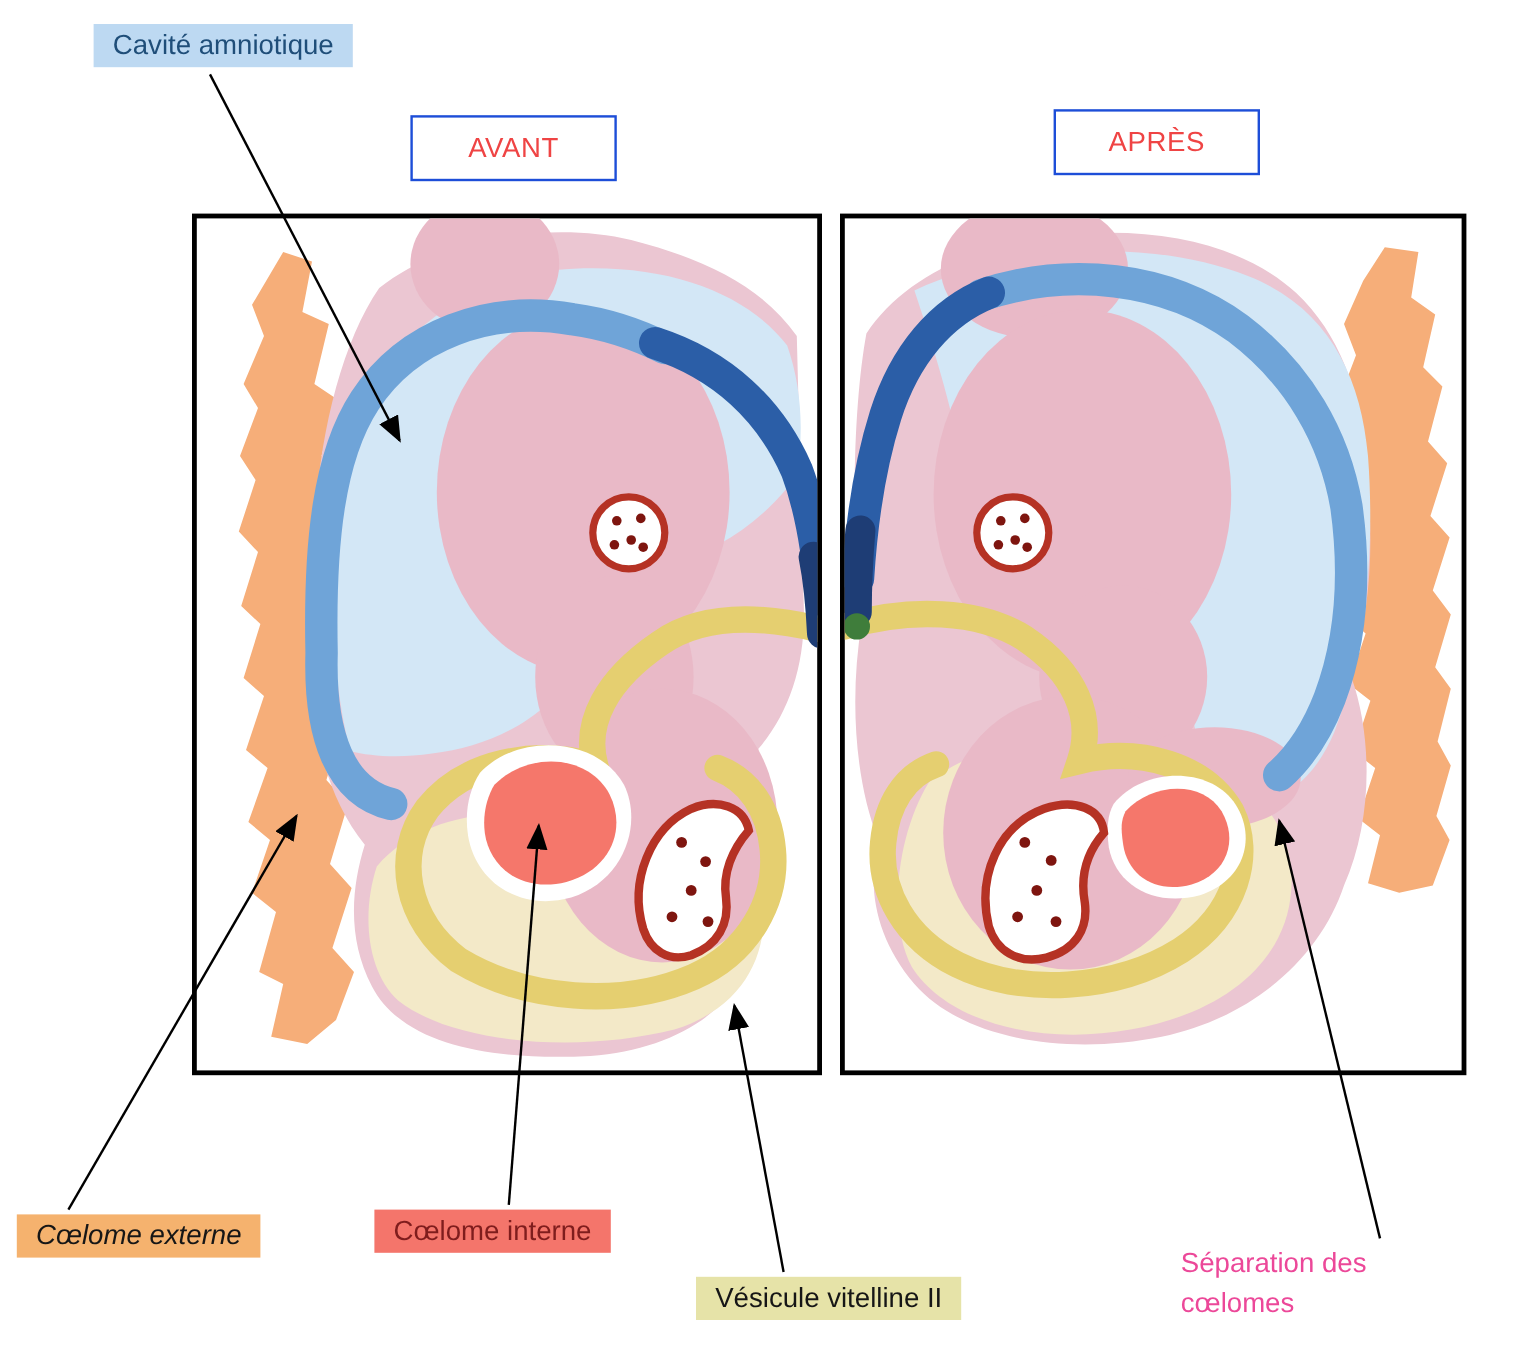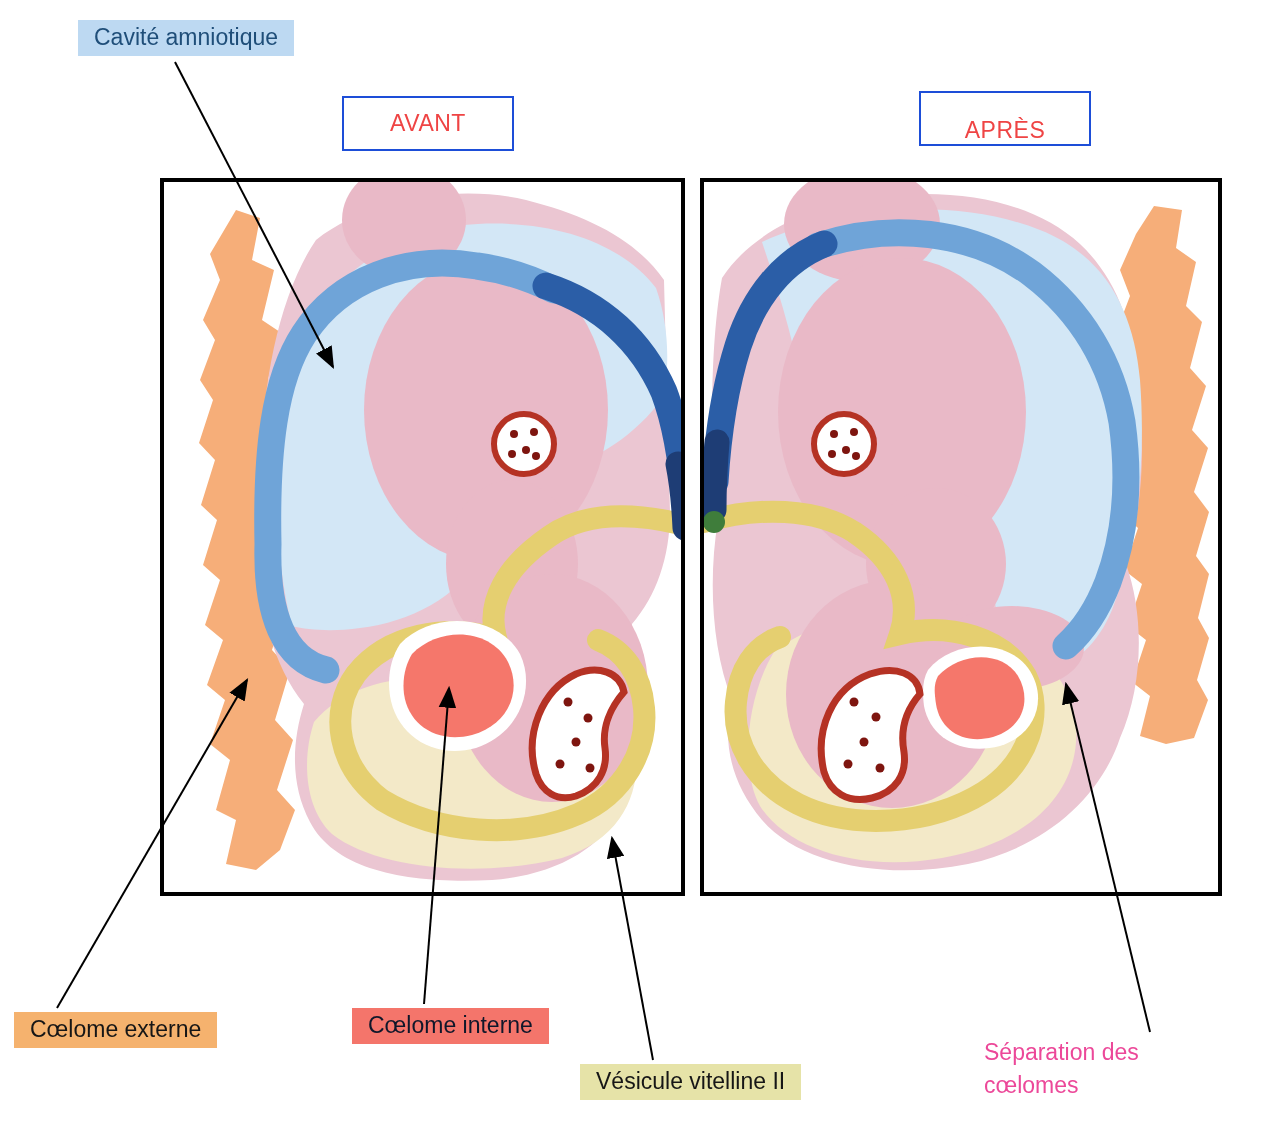--- a/index.html
+++ b/index.html
@@ -1,32 +1,32 @@
 <!DOCTYPE html>
 <html style="--highlight-blue: #BDD9F2; --highlight-orange: #F5B26E; --highlight-red: #F4756B; --highlight-yellow: #E6E3A8; --label-blue-text: #1F4E79; --pale-blue: #D3E7F6; --mid-blue: #6FA4D8; --dark-blue: #2B5EA7; --navy: #1E3D75; --pink-membrane: #EBC6D2; --pink-body: #E9B9C7; --orange-region: #F6AE79; --red-blob: #F5776B; --yellow-band: #E5CF70; --cream-region: #F3E9C8; --speckle-red: #B53224; --dot-red: #7E150F; --green-dot: #3F7D3B;"><head>
 <meta charset="utf-8">
 <style>
   body{margin:0;background:#fff;font-family:"Liberation Sans",sans-serif;}
   .canvas{position:relative;width:1262px;height:1122px;background:#fff;overflow:hidden;}
 
   .lbl{position:absolute;font-size:23px;line-height:1.3;padding:3px 16px;white-space:nowrap;}
   .hl-blue{background:var(--highlight-blue,#BDD9F2);color:var(--label-blue-text,#1F4E79);}
-  .hl-orange{background:var(--highlight-orange,#F5B26E);color:#161616;}
-  .hl-red{background:var(--highlight-red,#F4756B);color:#0f172a;margin-left:40px;}
+  .hl-orange{background:var(--highlight-orange,#F5B26E);color:#161616;font-style:italic;}
+  .hl-red{background:var(--highlight-red,#F4756B);color:#7f1d1d;}
   .hl-yellow{background:var(--highlight-yellow,#E6E3A8);color:#161616;margin-left:40px;}
   #lbl-cavite{left:78px;top:20px;}
   #lbl-externe{left:14px;top:1012px;}
   #lbl-interne{left:312px;top:1008px;}
   #lbl-vitelline{left:540px;top:1064px;}
 
   .titlebox{position:absolute;width:168px;height:51px;border:2px solid #1d4ed8;background:#fff;
             display:flex;align-items:center;justify-content:center;font-size:23px;
             letter-spacing:.5px;color:#ef4444;}
   #box-avant{left:342px;top:96px;}
-  #box-apres{left:919px;top:91px;align-items:flex-end;}
+  #box-apres{left:878px;top:91px;}
 
   .panel{position:absolute;top:178px;height:718px;border:4px solid #000;background:#fff;box-sizing:border-box;}
   #panel-avant{left:160px;width:525px;}
   #panel-apres{left:700px;width:522px;}
   .panel svg{display:block;width:100%;height:100%;}
 
   .sep-label{position:absolute;left:984px;top:1036px;font-size:23px;line-height:1.45;color:#ec4899;}
 
   .overlay{position:absolute;left:0;top:0;pointer-events:none;}
   .arrow{stroke:#000;stroke-width:2;}

